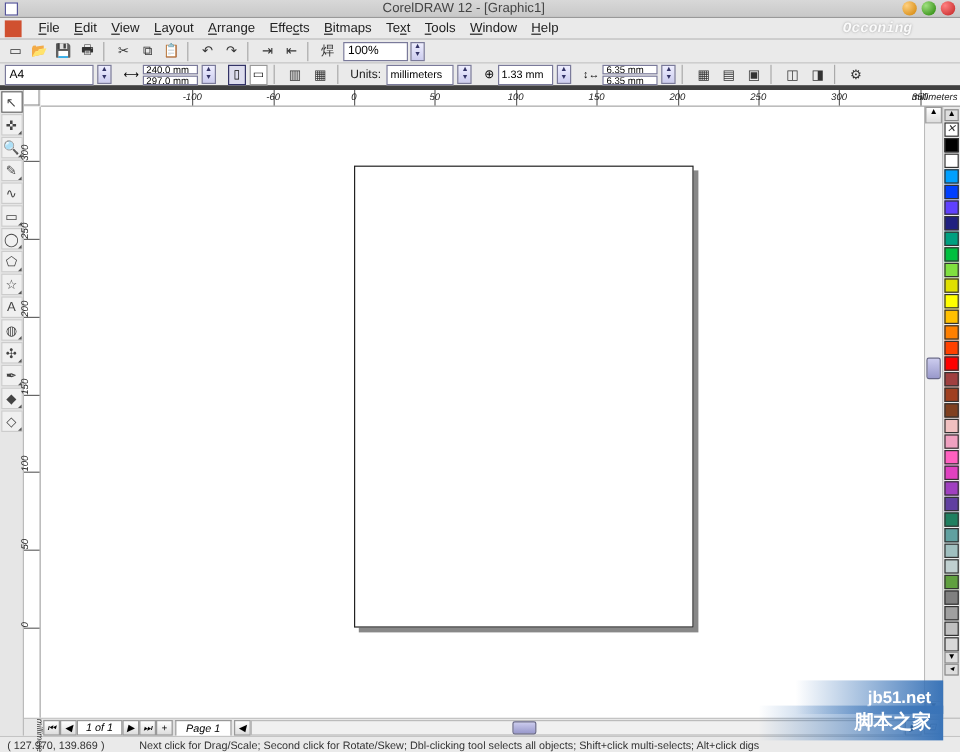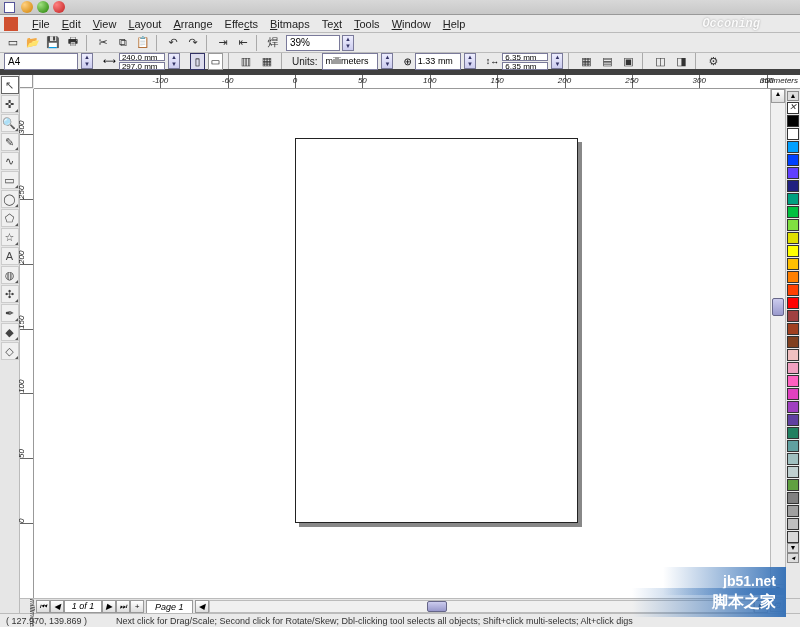--- a/index.html
+++ b/index.html
@@ -25,21 +25,21 @@
 
 
 .toolbar { height: 20px; background: #eaeaea; display: flex; align-items: center; padding: 0 4px; border-bottom: 1px solid #bbb; gap: 2px; }
 .tbtn { width: 18px; height: 17px; border: 1px solid transparent; display: inline-flex; align-items: center; justify-content: center; font-size: 11px; color: #333; }
 .sep { width: 4px; height: 16px; border-left: 1px solid #aaa; margin: 0 2px; }
 .zoom-box { height: 16px; width: 54px; border: 1px solid #7a7a9a; background: #fff; display: inline-flex; align-items: center; padding: 0 3px; font-size: 10px; margin-left: 2px; }
 .spin { width: 12px; height: 16px; display: inline-flex; flex-direction: column; border: 1px solid #7a7a9a; background: linear-gradient(#eef,#cce); }
 .spin div { flex: 1; font-size: 6px; color: #336; text-align: center; line-height: 6px; }
 
 
-.propbar { height: 22px; background: #eaeaea; display: flex; align-items: center; padding: 0 4px; border-bottom: 6px solid #404040; gap: 3px; }
+.propbar { height: 22px; background: #eaeaea; display: flex; align-items: center; padding: 0 4px; border-bottom: 4px solid #404040; gap: 3px; }
 .paper-combo { width: 74px; height: 17px; border: 1px solid #7a7a9a; background: #fff; display: inline-flex; align-items: center; padding: 0 3px; font-size: 10px; }
 .stackpair { display: inline-flex; flex-direction: column; gap: 1px; }
 .dim-box { width: 46px; height: 8px; border: 1px solid #7a7a9a; background: #fff; font-size: 8px; padding: 0 2px; line-height: 7px; white-space: nowrap; overflow: hidden; }
 .orient { width: 15px; height: 17px; border: 1px solid #999; background: #fff; display: inline-flex; align-items: center; justify-content: center; }
 .orient.act { border-color: #336; background: #dde; }
 .units { width: 56px; height: 17px; border: 1px solid #7a7a9a; background: #fff; font-size: 9px; padding: 0 2px; display: inline-flex; align-items: center; }
 .nudge { width: 46px; height: 17px; border: 1px solid #7a7a9a; background: #fff; font-size: 9px; padding: 0 2px; display: inline-flex; align-items: center; }
 .label-sm { font-size: 10px; color: #222; padding: 0 2px; }
 
 
@@ -94,20 +94,21 @@
 
 
 .wm1 { position: absolute; right: 14px; bottom: 32px; color: #fff; font-size: 14px; font-weight: bold; background: linear-gradient(90deg,transparent,#3a74b8); padding: 6px 10px 6px 60px; }
 .wm2 { position: absolute; right: 14px; bottom: 10px; color: #fff; font-size: 16px; font-weight: bold; background: linear-gradient(90deg,transparent,#3a74b8); padding: 4px 10px 4px 80px; font-family: "Microsoft YaHei", sans-serif; }
 </style>
 </head>
 <body>
 
 <div class="titlebar">
   <div class="titlebar-icon"></div>
+  <div class="titlebar-text">CorelDRAW 12 - [Graphic1]</div>
   <div class="titlebar-dots">
     <div class="titlebar-dot dot-o"></div>
     <div class="titlebar-dot dot-g"></div>
     <div class="titlebar-dot dot-r"></div>
   </div>
 </div>
 
 <div class="menubar">
   <div class="app-icon"></div>
   <div class="menubar-item"><u>F</u><span></span>ile</div>
@@ -134,21 +135,21 @@
   <div class="tbtn">⧉</div>
   <div class="tbtn">📋</div>
   <div class="sep"></div>
   <div class="tbtn">↶</div>
   <div class="tbtn">↷</div>
   <div class="sep"></div>
   <div class="tbtn">⇥</div>
   <div class="tbtn">⇤</div>
   <div class="sep"></div>
   <div class="tbtn">焊</div>
-  <div class="zoom-box">39%</div>
+  <div class="zoom-box">100%</div>
   <div class="spin">
       <div>▲</div>
       <div>▼</div>
     </div>
 </div>
 
 <div class="propbar">
   <div class="paper-combo">A4</div>
   <div class="spin">
       <div>▲</div>

